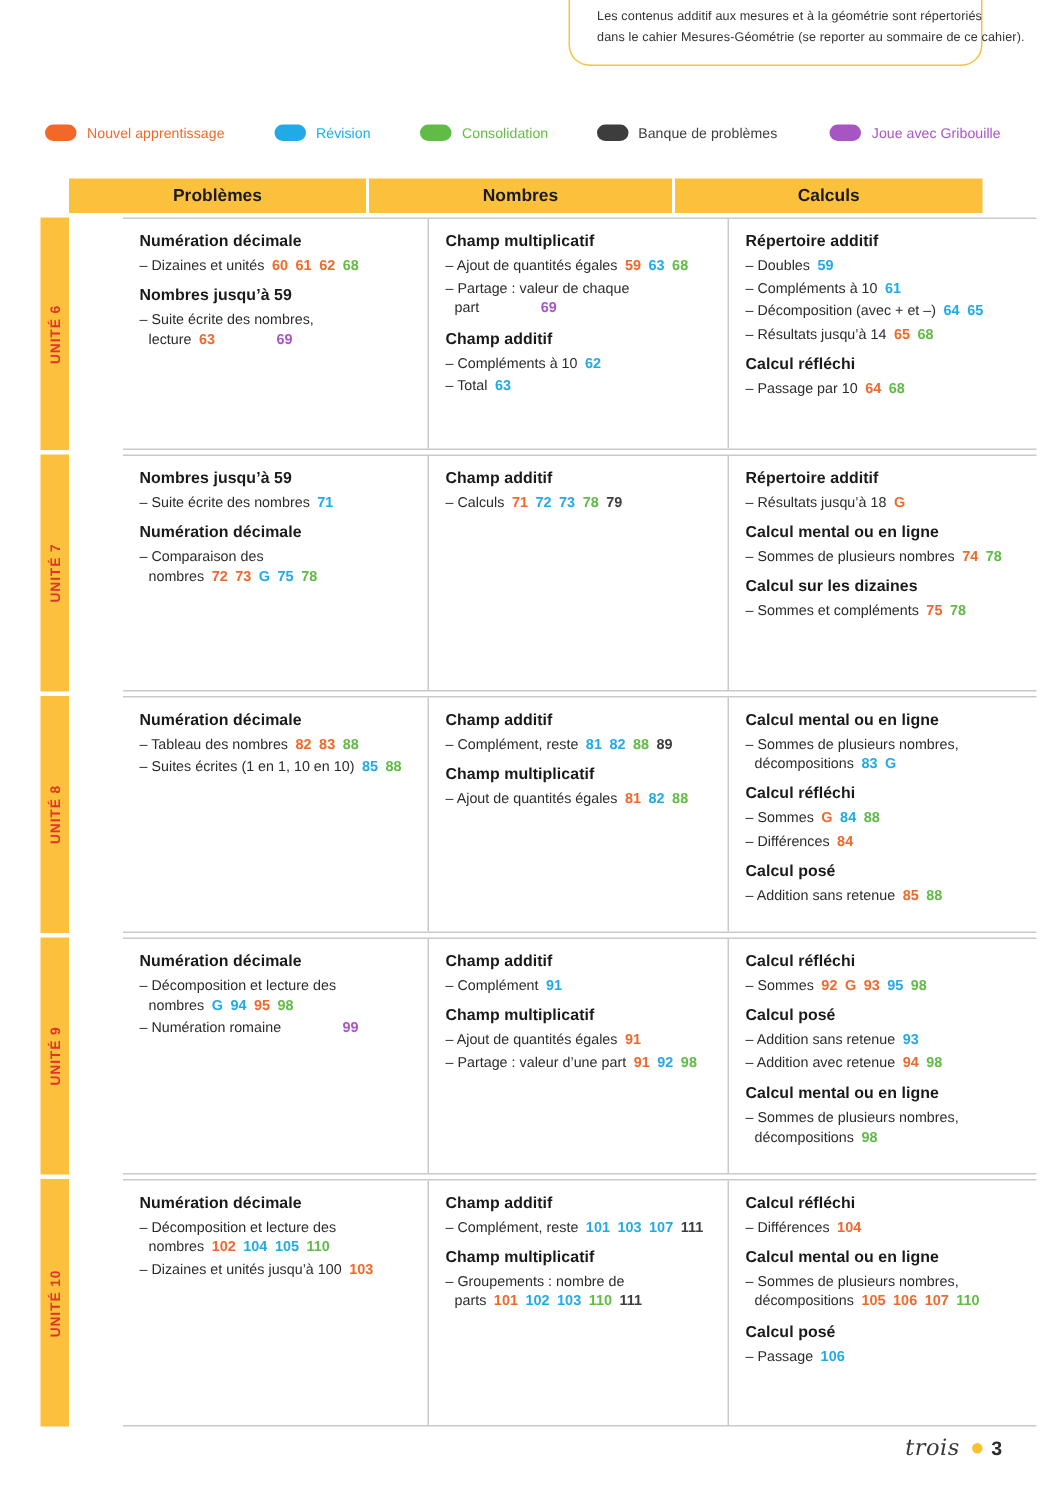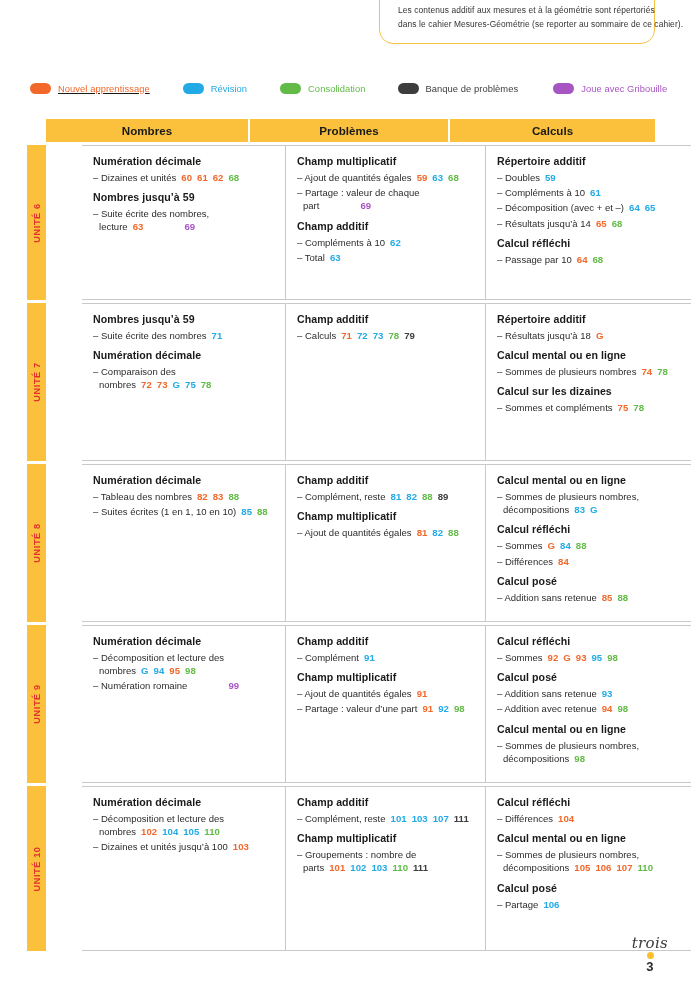--- a/index.html
+++ b/index.html
@@ -56,21 +56,21 @@
     width: 21px;
     height: 11px;
     border-radius: 5.5px;
     margin-right: 7px;
     flex: 0 0 auto;
   }
   .legend-label {
     font-size: 9.4px;
     letter-spacing: .05px;
   }
-  #li-0 { margin-right: 33px; text-decoration: underline; }
+  #li-0 { margin-right: 33px; }
   #li-1 { margin-right: 33px; }
   #li-2 { margin-right: 32px; }
   #li-3 { margin-right: 35px; }
 
   
   #table {
     position: absolute;
     left: 27px;
     top: 119px;
     width: 628px;
@@ -174,21 +174,20 @@
   #row-9  .unit-cells { min-height: 158px; }
   #row-10 .unit-cells { min-height: 165px; }
 
   
   #footer {
     position: absolute;
     right: 32px;
     bottom: 16px;
     display: flex;
     align-items: center;
-    flex-direction: column;
   }
   #footer-word {
     font-family: "DejaVu Serif", serif;
     font-style: italic;
     font-size: 15px;
     color: #3a3a3a;
     letter-spacing: .3px;
   }
   #footer-dot {
     width: 7px;
@@ -229,22 +228,22 @@
       <span class="legend-label" style="color: rgb(61, 61, 61);">Banque de problèmes</span>
     </div>
     <div class="legend-item" id="li-4">
       <span class="legend-swatch" style="background: rgb(168, 85, 196);"></span>
       <span class="legend-label" style="color: rgb(168, 85, 196);">Joue avec Gribouille</span>
     </div>
   </div>
 
 <div id="table">
   <div id="table-head">
+    <div class="head-cell" id="hc-1">Problèmes</div>
     <div class="head-cell" id="hc-0">Nombres</div>
-    <div class="head-cell" id="hc-1">Problèmes</div>
     <div class="head-cell" id="hc-2">Calculs</div>
   </div>
   <div id="table-body">
       <div class="unit-row" id="row-6">
         <div class="unit-tab">
           <span class="unit-tab-label">UNITÉ 6</span>
         </div>
         <div class="unit-cells">
           <div class="cell c0">
             <div class="sec">
@@ -425,21 +424,21 @@
             <div class="sec">
               <div class="sec-title">Calcul réfléchi</div>
               <div class="item"><span>– Différences</span><span class="num c-orange">104</span></div>
             </div>
             <div class="sec">
               <div class="sec-title">Calcul mental ou en ligne</div>
               <div class="item"><span>– Sommes de plusieurs nombres, décompositions</span><span class="num c-orange">105</span><span class="num c-orange">106</span><span class="num c-orange">107</span><span class="num c-green">110</span></div>
             </div>
             <div class="sec">
               <div class="sec-title">Calcul posé</div>
-              <div class="item"><span>– Partage</span><span class="num c-blue">106</span></div>
+              <div class="item"><span>– Passage</span><span class="num c-blue">106</span></div>
             </div>
           </div>
         </div>
       </div>
     </div>
 </div>
 
 <div id="footer">
   <span id="footer-word">trois</span>
   <span id="footer-dot"></span>

